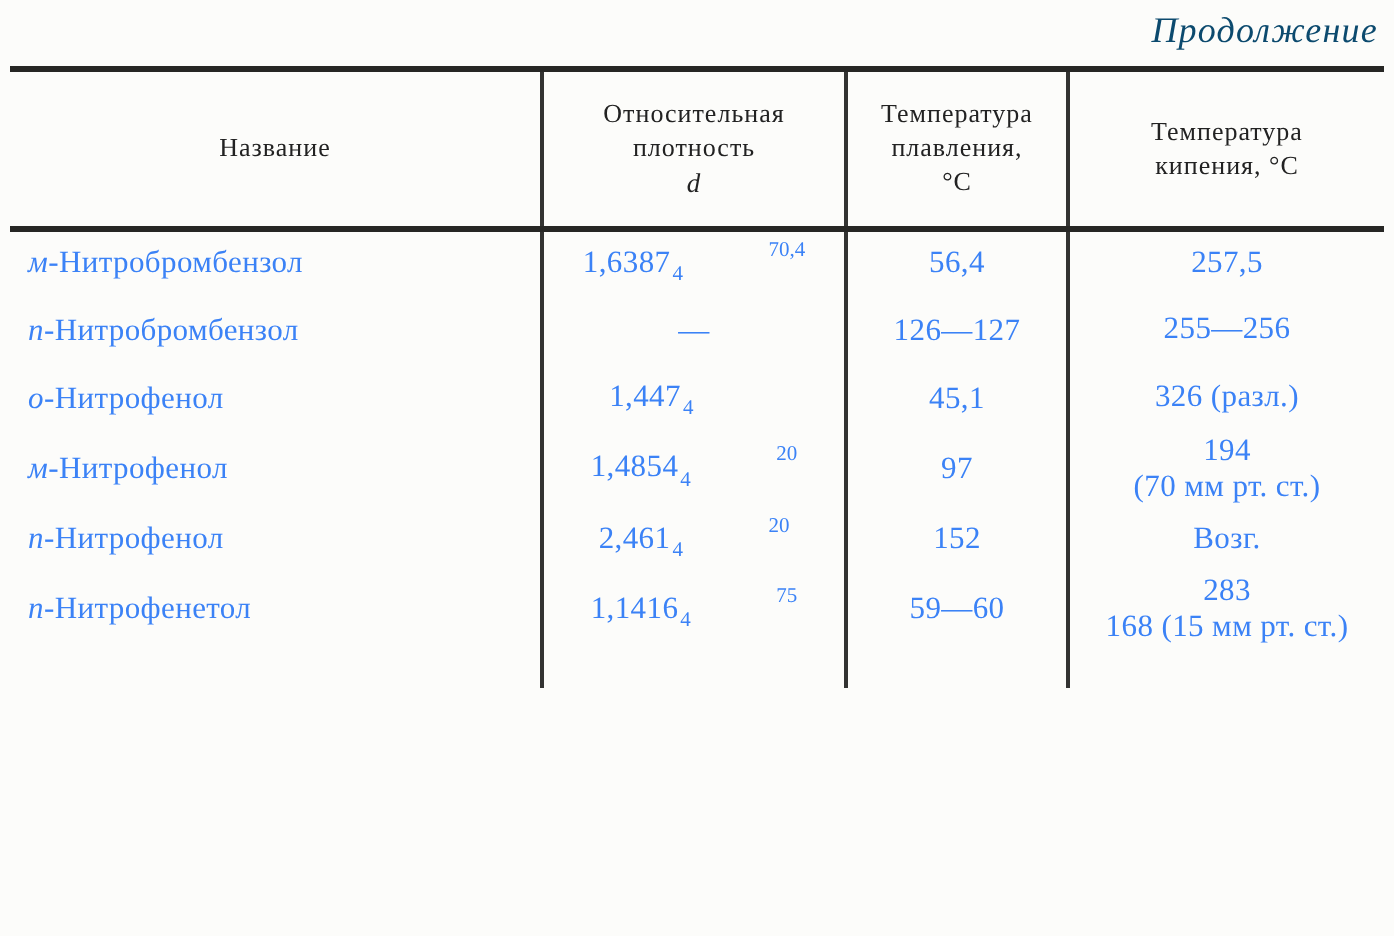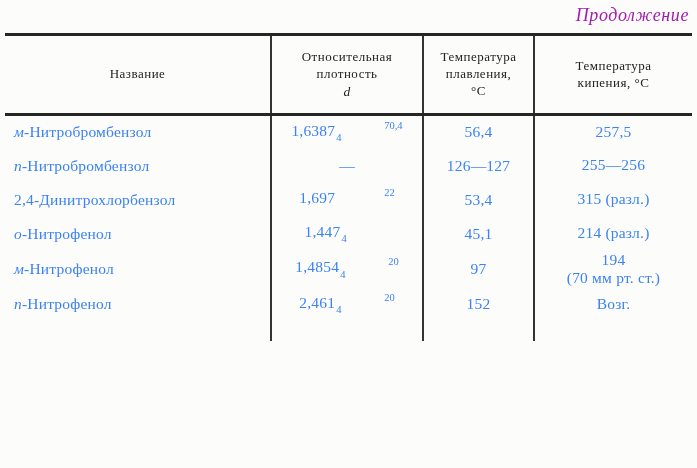--- a/index.html
+++ b/index.html
@@ -14,21 +14,21 @@
     color: #1d1d1d;
     overflow: hidden;
   }
   .continuation {
     position: absolute;
     top: 5px;
     right: 8px;
     font-style: italic;
     font-size: 18px;
     letter-spacing: 0.6px;
-    color: #a21caf;
+    color: #0c4a6e;
   }
   table.props {
     position: absolute;
     top: 33px;
     left: 5px;
     width: 687px;
     border-collapse: collapse;
     table-layout: fixed;
   }
   col.c1 { width: 266px; }
@@ -135,49 +135,34 @@
       </td>
       <td class="c-num">
         <span>—</span>
       </td>
       <td class="c-num">126—127</td>
       <td class="c-boil">
             <div>255—256</div>
           </td>
     </tr>
 
-    <tr>
-      <td class="c-name">
-        <span class="prefix"></span><span>2,4-Динитрохлорбензол</span>
-      </td>
-      <td class="c-num">
-        <span>1,697</span><span class="supsub">
-              <span class="sup">22</span>
-              <span class="sub"></span>
-            </span>
-      </td>
-      <td class="c-num">53,4</td>
-      <td class="c-boil">
-            <div>315 (разл.)</div>
-          </td>
-    </tr>
 
     <tr>
       <td class="c-name">
         <span class="prefix">о</span><span>-Нитрофенол</span>
       </td>
       <td class="c-num">
         <span>1,447</span><span class="supsub">
               <span class="sup"></span>
               <span class="sub">4</span>
             </span>
       </td>
       <td class="c-num">45,1</td>
       <td class="c-boil">
-            <div>214 (разл.)</div>
+            <div>326 (разл.)</div>
           </td>
     </tr>
 
     <tr>
       <td class="c-name">
         <span class="prefix">м</span><span>-Нитрофенол</span>
       </td>
       <td class="c-num">
         <span>1,4854</span><span class="supsub">
               <span class="sup">20</span>
@@ -202,20 +187,36 @@
             </span>
       </td>
       <td class="c-num">152</td>
       <td class="c-boil">
             <div>Возг.</div>
           </td>
     </tr>
 
 
 
+    <tr>
+      <td class="c-name">
+        <span class="prefix">п</span><span>-Нитрофенетол</span>
+      </td>
+      <td class="c-num">
+        <span>1,1416</span><span class="supsub">
+              <span class="sup">75</span>
+              <span class="sub">4</span>
+            </span>
+      </td>
+      <td class="c-num">59—60</td>
+      <td class="c-boil">
+            <div>283</div>
+            <div>168 (15 мм рт. ст.)</div>
+          </td>
+    </tr>
   <tr class="spacer">
           <td></td>
           <td></td>
           <td></td>
           <td></td>
         </tr>
       </tbody>
   </table>
 
 </div>

